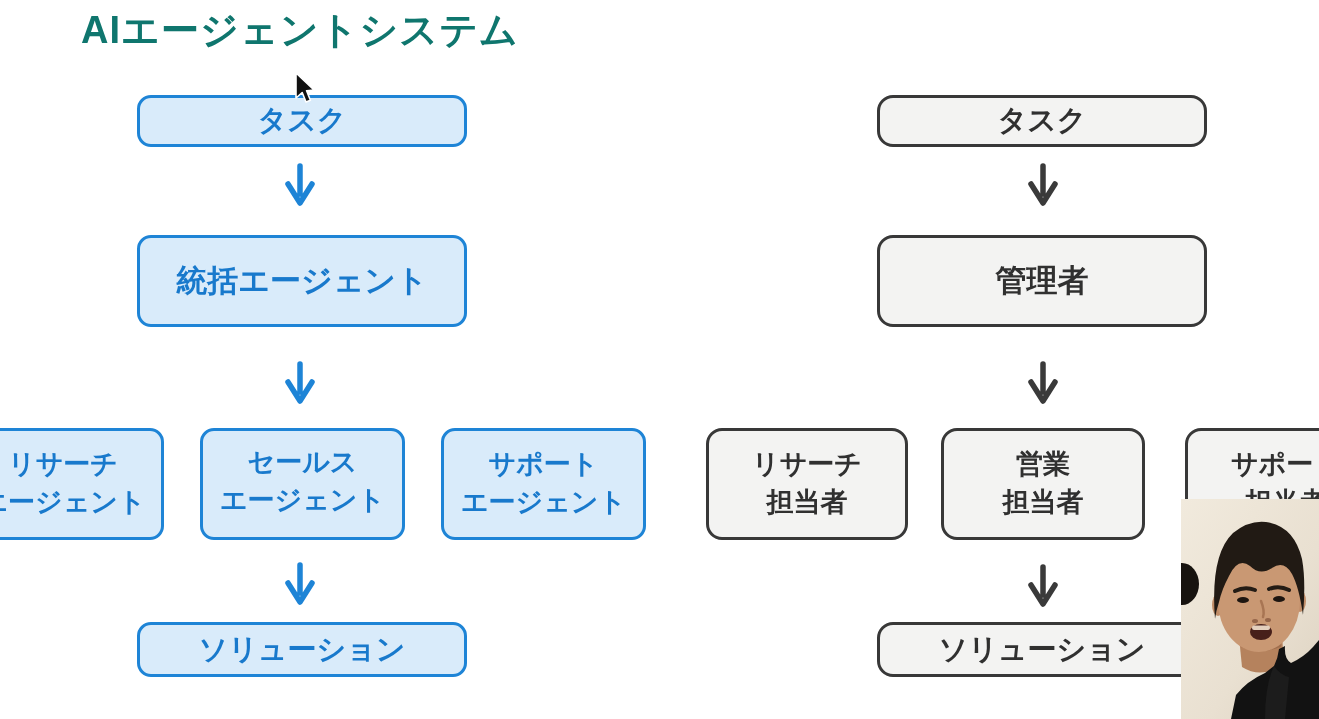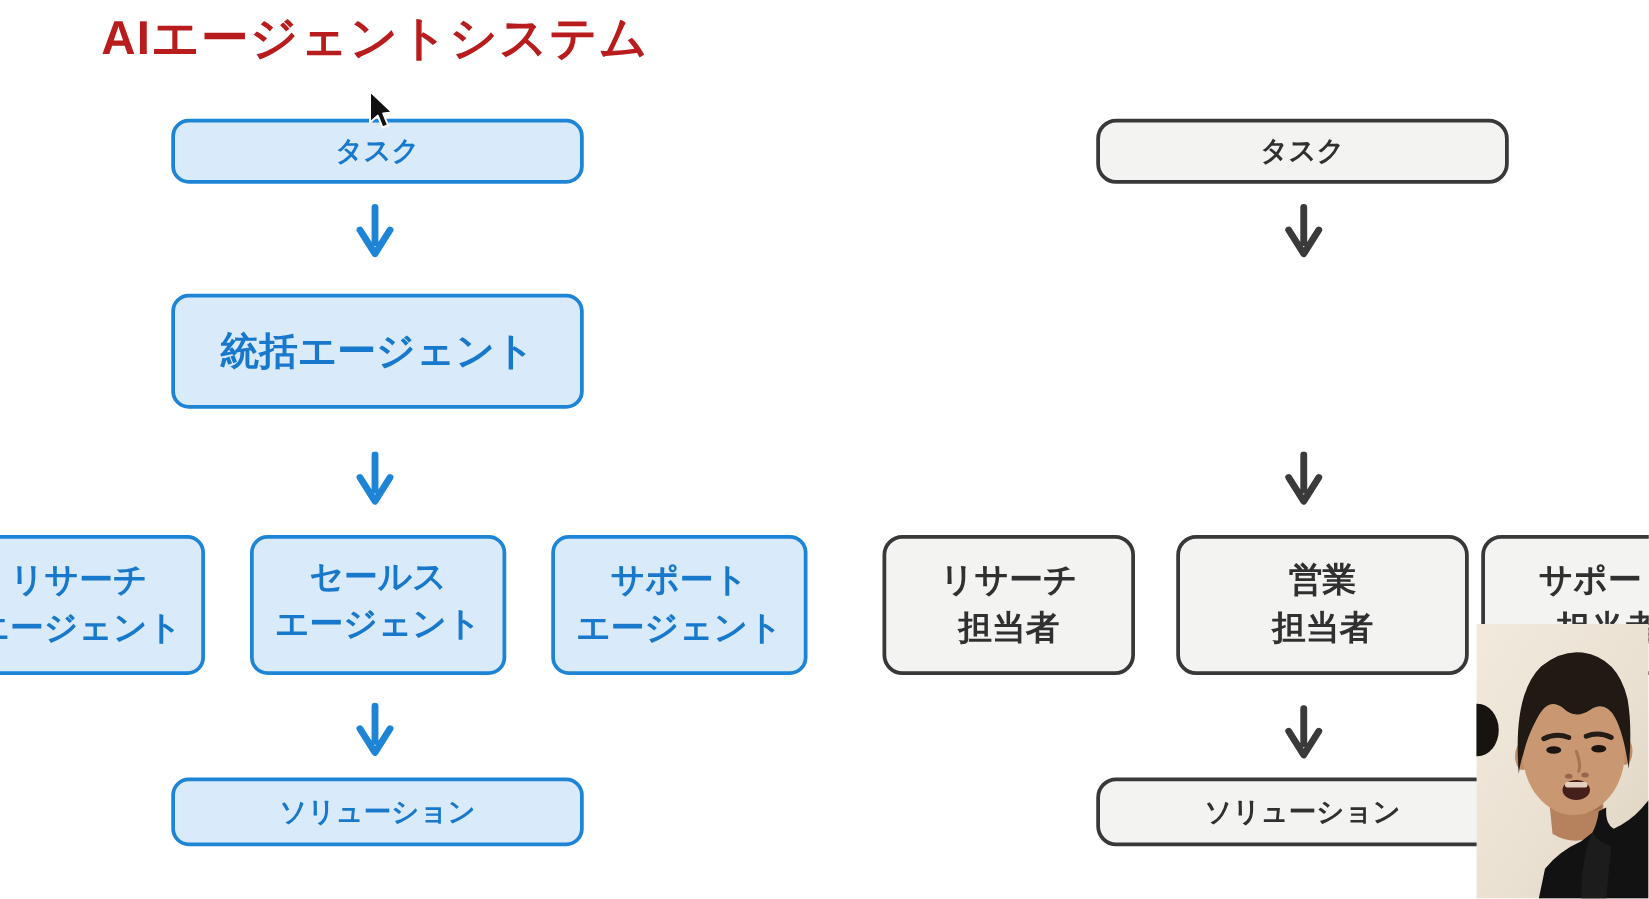--- a/index.html
+++ b/index.html
@@ -5,37 +5,37 @@
   html,body{margin:0;padding:0;}
   body{
     width:1319px;height:719px;overflow:hidden;background:#ffffff;
     font-family:"Liberation Sans","DejaVu Sans",sans-serif;
     position:relative;
   }
   #stage{position:absolute;left:0;top:0;width:1319px;height:719px;overflow:hidden;}
 
   .title{
     position:absolute;text-align:center;
-    font-size:38px;font-weight:800;color:#b91c1c;
+    font-size:38px;font-weight:800;color:#0f766e;
     letter-spacing:1px;white-space:nowrap;
   }
   .box{
     position:absolute;box-sizing:border-box;
     display:flex;align-items:center;justify-content:center;
     font-weight:700;text-align:center;white-space:nowrap;
   }
   .box.blue{
     background:#d9ebfa;border:3px solid #1e84d6;color:#1879cc;
     border-radius:14px;
   }
   .box.gray{
     background:#f3f3f2;border:3px solid #383838;color:#303030;
     border-radius:16px;
   }
-  .box.single{font-size:22px;}
+  .box.single{font-size:29px;}
   .box.big{font-size:31px;}
   .box.multi{flex-direction:column;gap:8px;font-size:27px;line-height:1.1;}
   .arrow{position:absolute;}
   .arrow path{fill:none;stroke-width:5.5;stroke-linecap:round;stroke-linejoin:round;}
   .arrow.blue path{stroke:#1e84d6;}
   .arrow.dark path{stroke:#3a3a3a;}
 
   #webcam{
     position:absolute;left:1181px;top:499px;width:138px;height:220px;
     z-index:10;overflow:hidden;
@@ -82,31 +82,32 @@
 
   <div class="box blue single" style="left:137px;top:622px;width:330px;height:55px;">ソリューション</div>
 
 
   <div class="box gray single" style="left:877px;top:95px;width:330px;height:52px;">タスク</div>
 
   <svg class="arrow dark" style="left:1026px;top:163px;" width="34" height="44" viewBox="0 0 34 44">
     <path d="M17 3 L17 31 M5 21 L17 40 L29 21"></path>
   </svg>
 
+  <div class="box gray big" style="left:877px;top:235px;width:330px;height:92px;">管理者</div>
 
   <svg class="arrow dark" style="left:1026px;top:361px;" width="34" height="44" viewBox="0 0 34 44">
     <path d="M17 3 L17 31 M5 21 L17 40 L29 21"></path>
   </svg>
 
   <div class="box gray multi" style="left:706px;top:428px;width:202px;height:112px;">
     <div>リサーチ</div>
     <div>担当者</div>
   </div>
 
-  <div class="box gray multi" style="left:941px;top:428px;width:234px;height:112px;">
+  <div class="box gray multi" style="left:941px;top:428px;width:204px;height:112px;">
     <div>営業</div>
     <div>担当者</div>
   </div>
 
   <div class="box gray multi" style="left:1185px;top:428px;width:202px;height:112px;">
     <div>サポート</div>
     <div>担当者</div>
   </div>
 
   <svg class="arrow dark" style="left:1026px;top:564px;" width="34" height="44" viewBox="0 0 34 44">

